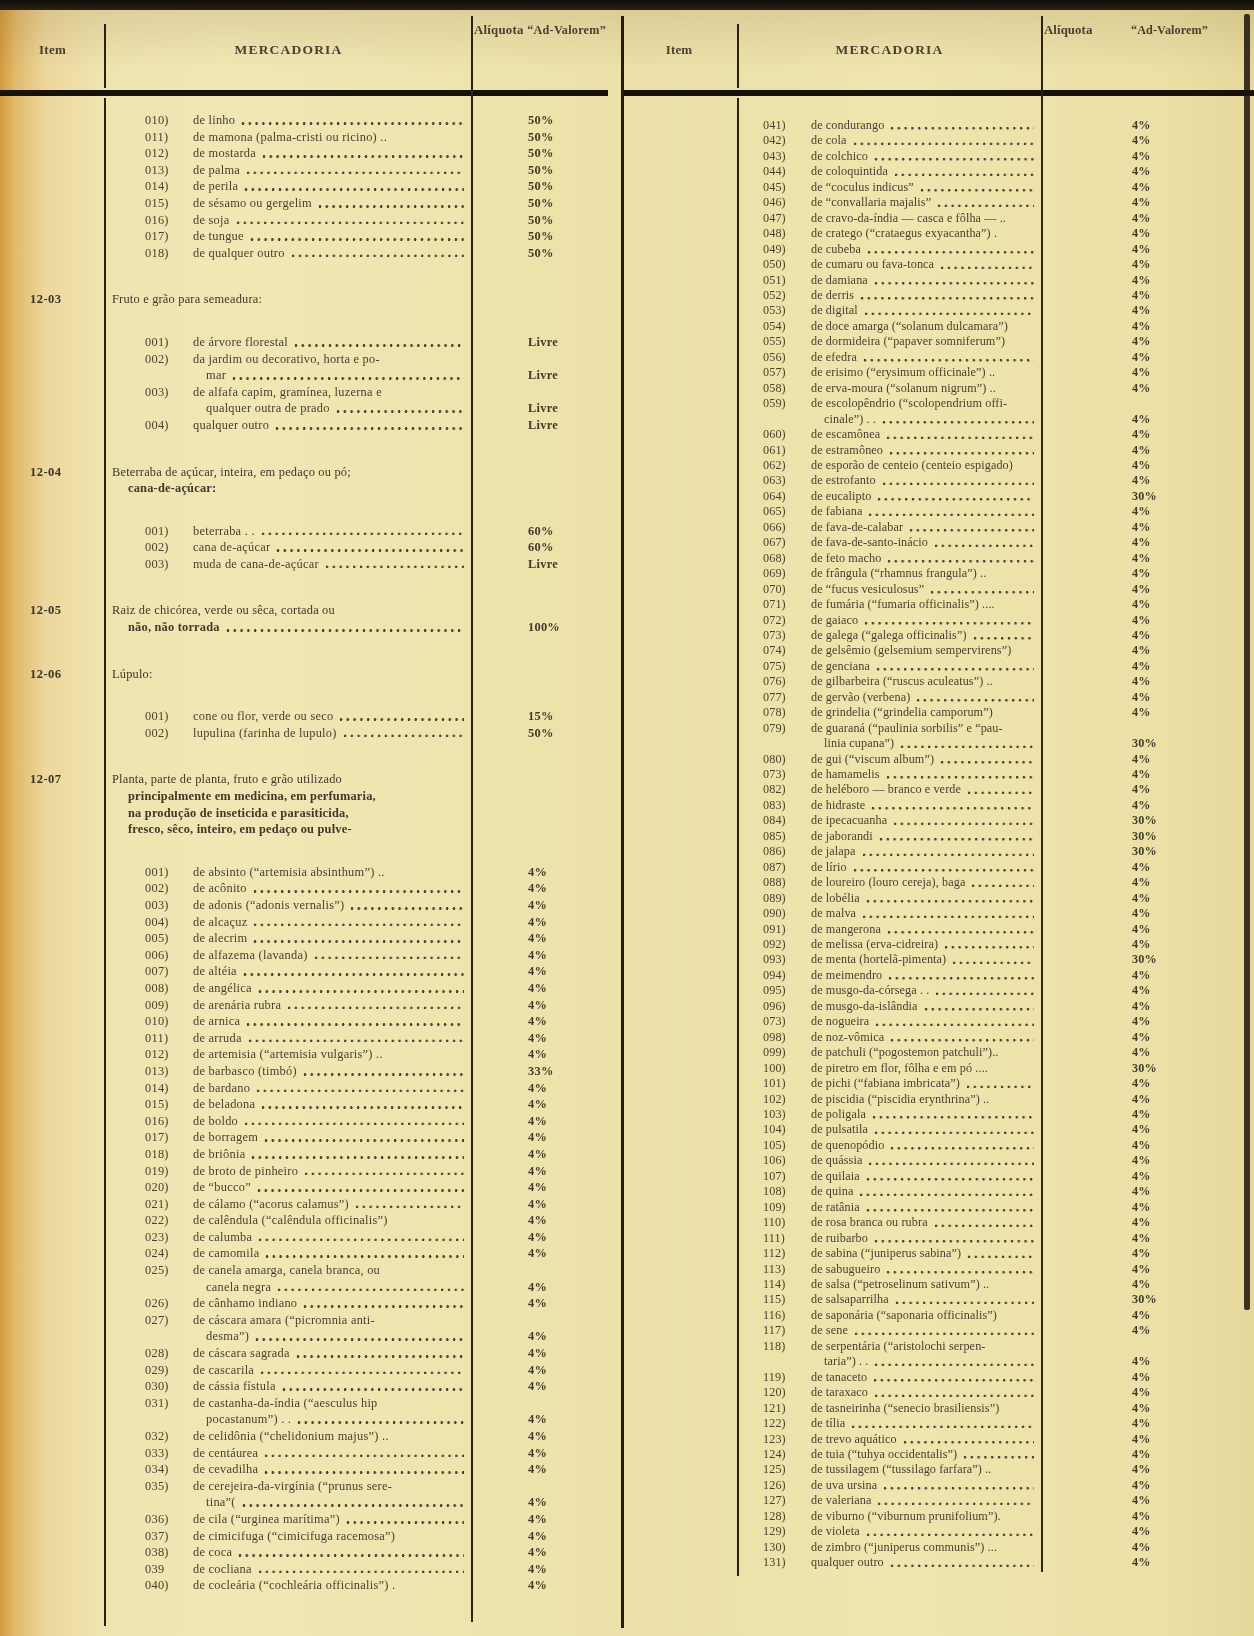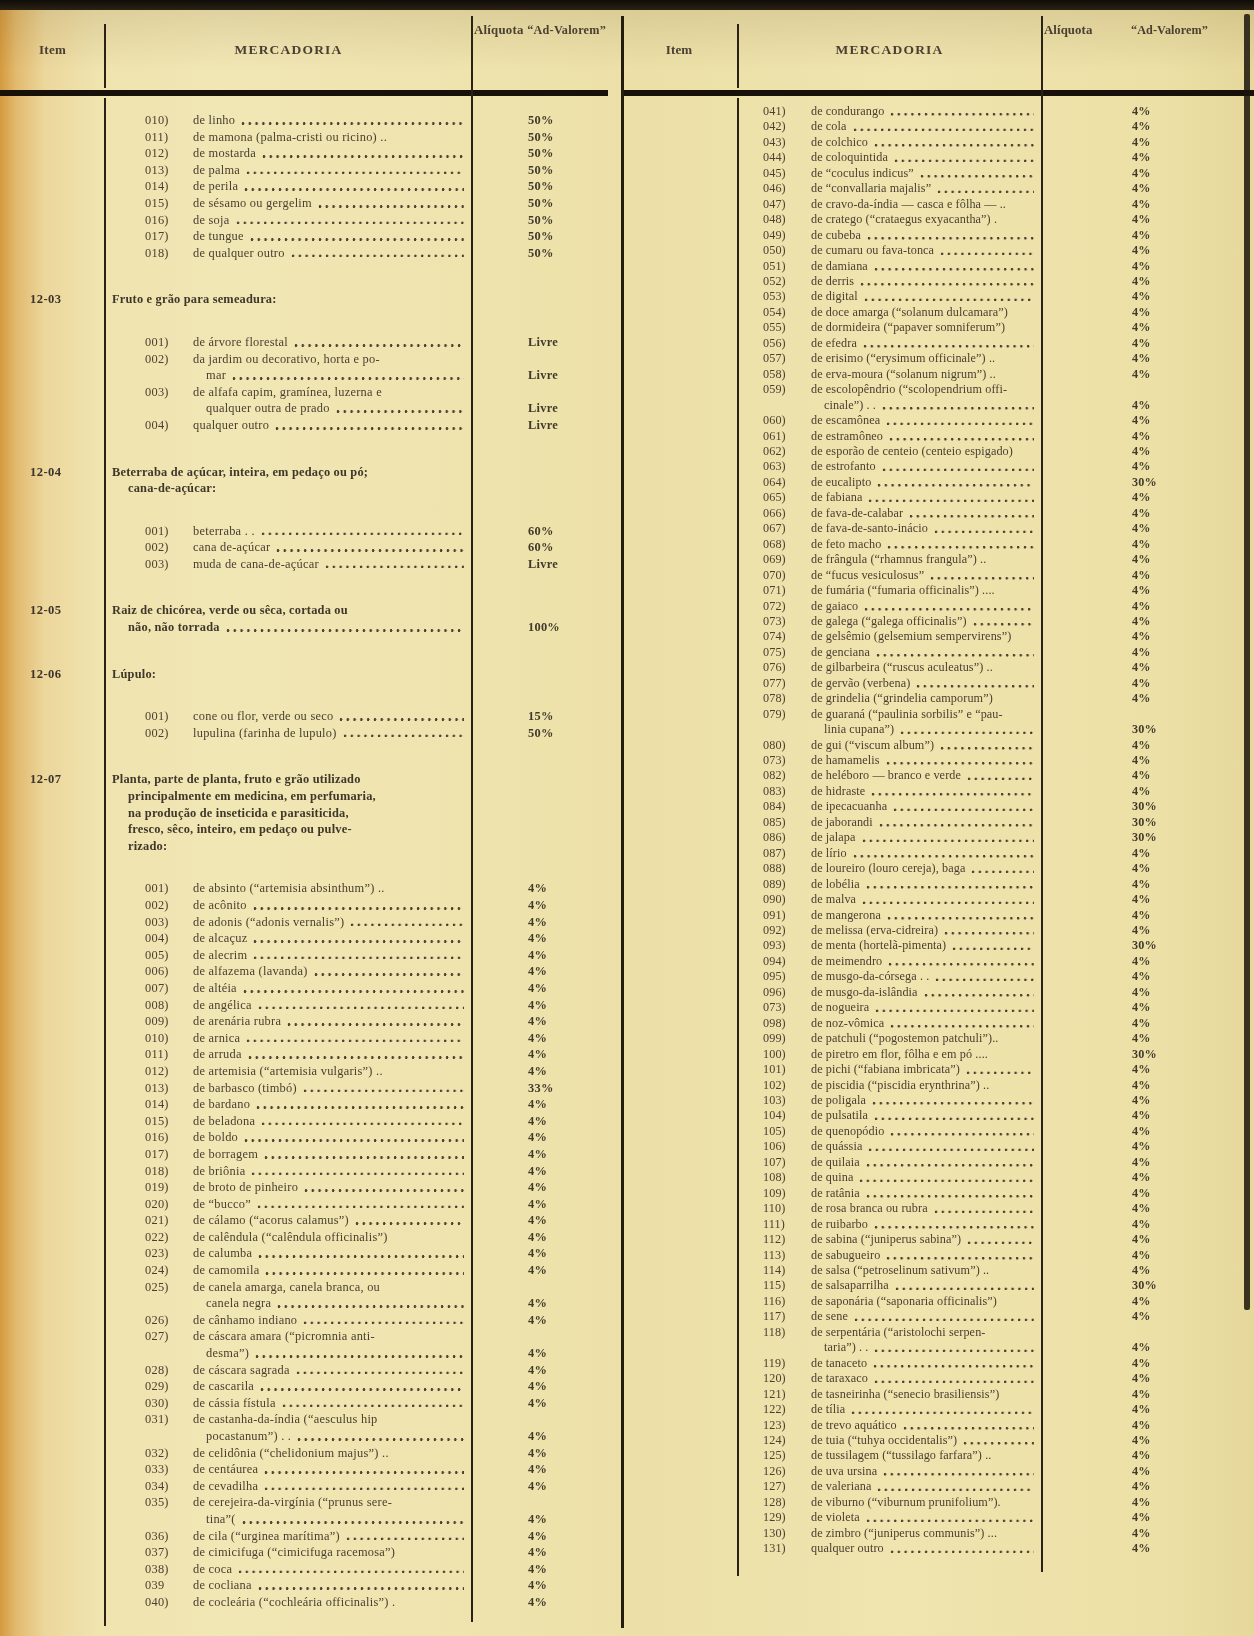--- a/index.html
+++ b/index.html
@@ -25,33 +25,33 @@
   .col-right .th-item{width:116px;}
   .th-merc{flex:1;display:flex;align-items:center;justify-content:center;font-weight:700;font-size:13.5px;letter-spacing:1.2px;}
   .th-rate{width:136px;display:flex;flex-direction:row;justify-content:space-between;padding:13px 2px 9px;text-align:center;font-weight:700;font-size:12.8px;}
   .col-right .th-rate{width:212px;padding-right:46px;}
   .th-rate .adv{font-weight:700;font-size:12.2px;}
 
   .tbody{position:relative;}
   .sec{margin-top:30px;}
   .col-left .sec:first-child{margin-top:16px;}
   .sec .ents{margin-top:26px;padding-left:20px;}
-  .col-right .sec{margin-top:8px;}
+  .col-right .sec{margin-top:22px;}
   .col-right .sec .ents{margin-top:0;}
   .col-left .sec:first-child .ents{margin-top:0;}
 
   .row{display:flex;min-height:var(--lh);line-height:var(--lh);}
   .c-item{width:105px;flex:none;box-sizing:border-box;padding-left:30px;font-weight:700;font-size:12.6px;letter-spacing:.4px;color:#3c342a;}
   .col-right .c-item{width:116px;}
   .c-merc{flex:1;display:flex;box-sizing:border-box;padding-left:20px;padding-right:3px;overflow:hidden;min-width:0;}
   .col-right .c-merc{padding-left:6px;}
   .c-merc.flush{padding-left:7px;}
   .num{width:40px;flex:none;margin-right:8px;white-space:nowrap;}
   .txt{white-space:nowrap;}
-  .row.title .txt{font-weight:700;color:#3f372a;letter-spacing:.2px;}
+  .row.title .txt{font-weight:400;color:#3f372a;letter-spacing:.2px;}
   .row:not(.title) .txt.cont{padding-left:13px;}
   .row.title .txt.cont{padding-left:16px;font-weight:700;}
   .dots{flex:1 1 10px;min-width:0;margin:0 5px 0 5px;
     background-image:radial-gradient(circle at 3px 68%, #4c4133 1.15px, rgba(76,65,51,0) 1.6px);
     background-size:6.8px 100%;background-repeat:repeat-x;}
   .c-rate{flex:none;box-sizing:border-box;font-weight:700;color:#413a2c;white-space:nowrap;}
   .col-left .c-rate{width:136px;padding-left:56px;}
   .col-right .c-rate{width:212px;padding-left:90px;}
 
   .vr{position:absolute;width:2px;background:#2b2217;}
@@ -333,27 +333,20 @@
             </div>
             <div class="c-rate"></div>
           </div>
           <div class="row title">
             <div class="c-item"></div>
             <div class="c-merc flush">
               <span class="txt cont">fresco, sêco, inteiro, em pedaço ou pulve-</span>
             </div>
             <div class="c-rate"></div>
           </div>
-          <div class="row title">
-            <div class="c-item"></div>
-            <div class="c-merc flush">
-              <span class="txt cont">rizado:</span>
-            </div>
-            <div class="c-rate"></div>
-          </div>
           <div class="ents">
             <div class="row">
               <div class="c-item"></div>
               <div class="c-merc">
                 <span class="num">001)</span>
                 <span class="txt">de absinto (“artemisia absinthum”) ..</span>
               </div>
               <div class="c-rate">4%</div>
             </div>
             <div class="row">

